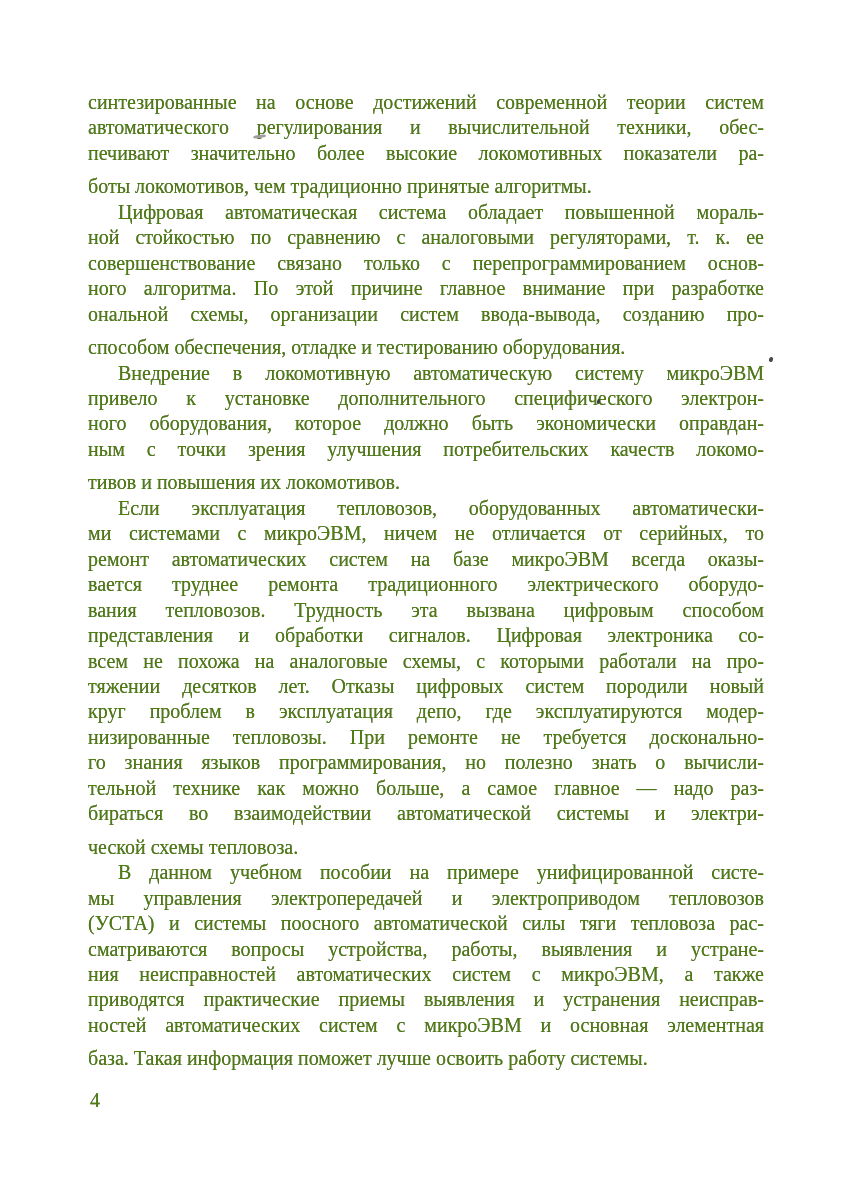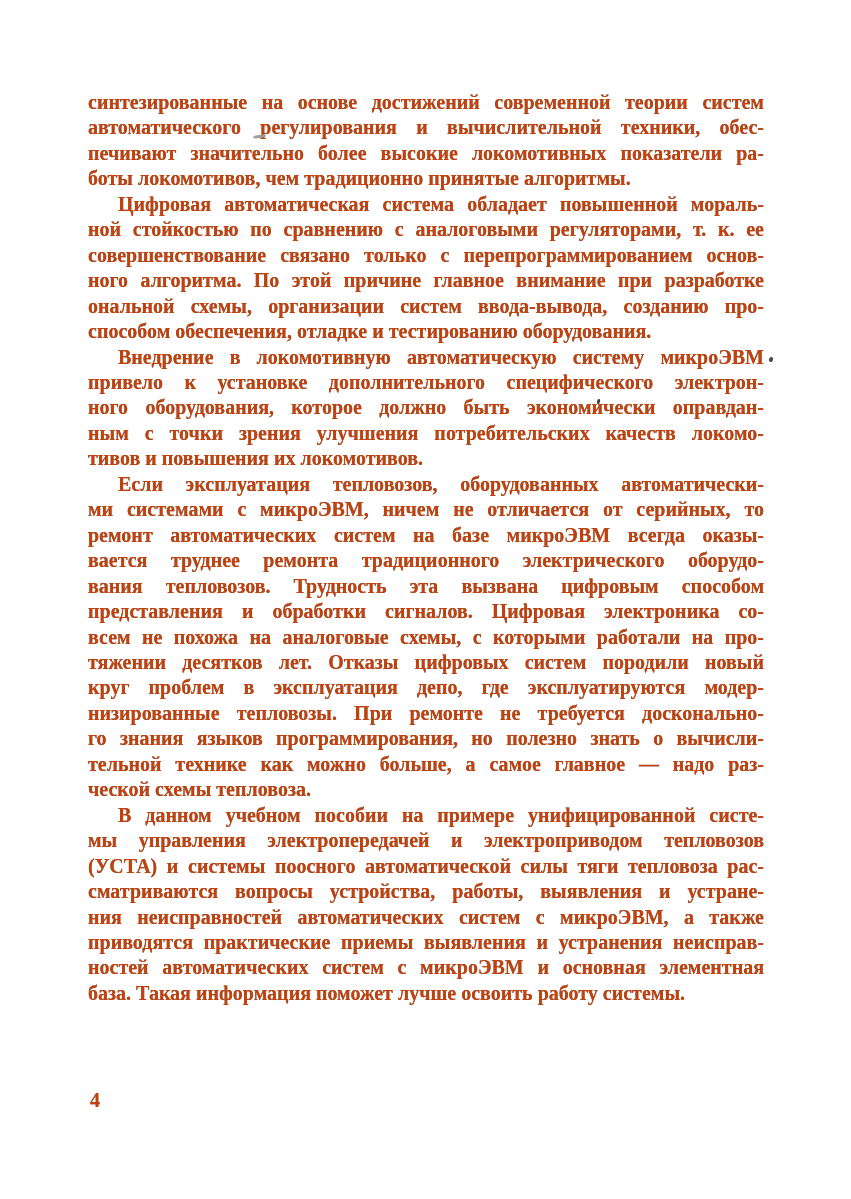--- a/index.html
+++ b/index.html
@@ -25,21 +25,21 @@
     font-size: 20px;
     line-height: 25.45px;
     text-shadow: 0 0 0.5px rgba(0,0,0,0.55); 
   }
   .paragraph { margin: 0; padding: 0; }
   .line {
     text-align: justify;
     text-align-last: justify;
     white-space: normal;
   }
-  .line.last { text-align-last: left; }
+  .line.last { text-align-last: left; margin-top: 8px; }
   .line.indent { padding-left: 30px; }
   .page-number {
     position: absolute;
     left: 90px;
     top: 1088px;
     font-size: 20px;
     line-height: 25px;
     text-shadow: 0 0 0.5px rgba(0,0,0,0.55);
   }
   
@@ -56,21 +56,21 @@
   }
   .speck.s3 {
     left: 769px; top: 357px; width: 4px; height: 5px;
     background: #4a4a4a; border-radius: 45%;
     transform: rotate(22deg);
   }
 </style>
 </head>
 <body>
 
-<div class="page" style="background: rgb(255, 255, 255); color: #c2410c; font-weight: bold;">
+<div class="page" style="background: rgb(255, 255, 255); color: #4d7c0f;">
   <div class="text-block" id="text-block">
       <div class="paragraph">
         <div class="line">синтезированные на основе достижений современной теории систем</div>
         <div class="line">автоматического регулирования и вычислительной техники, обес-</div>
         <div class="line">печивают значительно более высокие локомотивных показатели ра-</div>
         <div class="line last">боты локомотивов, чем традиционно принятые алгоритмы.</div>
       </div>
       <div class="paragraph">
         <div class="line indent">Цифровая автоматическая система обладает повышенной мораль-</div>
         <div class="line">ной стойкостью по сравнению с аналоговыми регуляторами, т. к. ее</div>
@@ -92,20 +92,21 @@
         <div class="line">ремонт автоматических систем на базе микроЭВМ всегда оказы-</div>
         <div class="line">вается труднее ремонта традиционного электрического оборудо-</div>
         <div class="line">вания тепловозов. Трудность эта вызвана цифровым способом</div>
         <div class="line">представления и обработки сигналов. Цифровая электроника со-</div>
         <div class="line">всем не похожа на аналоговые схемы, с которыми работали на про-</div>
         <div class="line">тяжении десятков лет. Отказы цифровых систем породили новый</div>
         <div class="line">круг проблем в эксплуатация депо, где эксплуатируются модер-</div>
         <div class="line">низированные тепловозы. При ремонте не требуется доскональ­но-</div>
         <div class="line">го знания языков программирования, но полезно знать о вычисли-</div>
         <div class="line">тельной технике как можно больше, а самое главное — надо раз-</div>
+        <div class="line">бираться во взаимодействии автоматической системы и электри-</div>
         <div class="line last">ческой схемы тепловоза.</div>
       </div>
       <div class="paragraph">
         <div class="line indent">В данном учебном пособии на примере унифицированной систе-</div>
         <div class="line">мы управления электропередачей и электроприводом тепловозов</div>
         <div class="line">(УСТА) и системы поосного автоматической силы тяги тепловоза рас-</div>
         <div class="line">сматриваются вопросы устройства, работы, выявления и устране-</div>
         <div class="line">ния неисправностей автоматических систем с микроЭВМ, а также</div>
         <div class="line">приводятся практические приемы выявления и устранения неисправ-</div>
         <div class="line">ностей автоматических систем с микроЭВМ и основная элементная</div>

